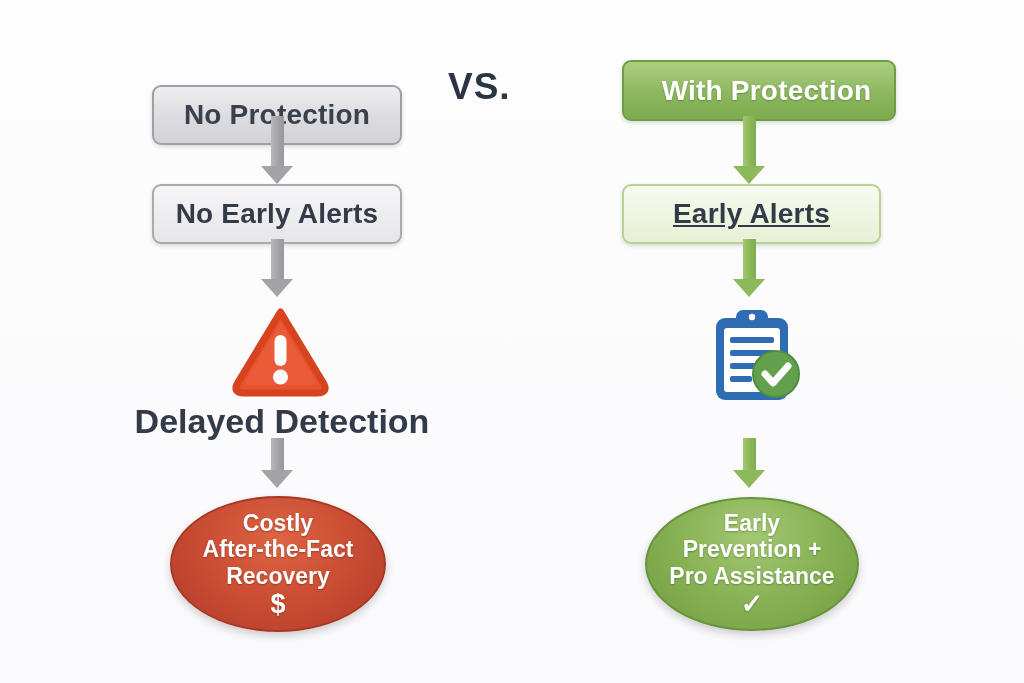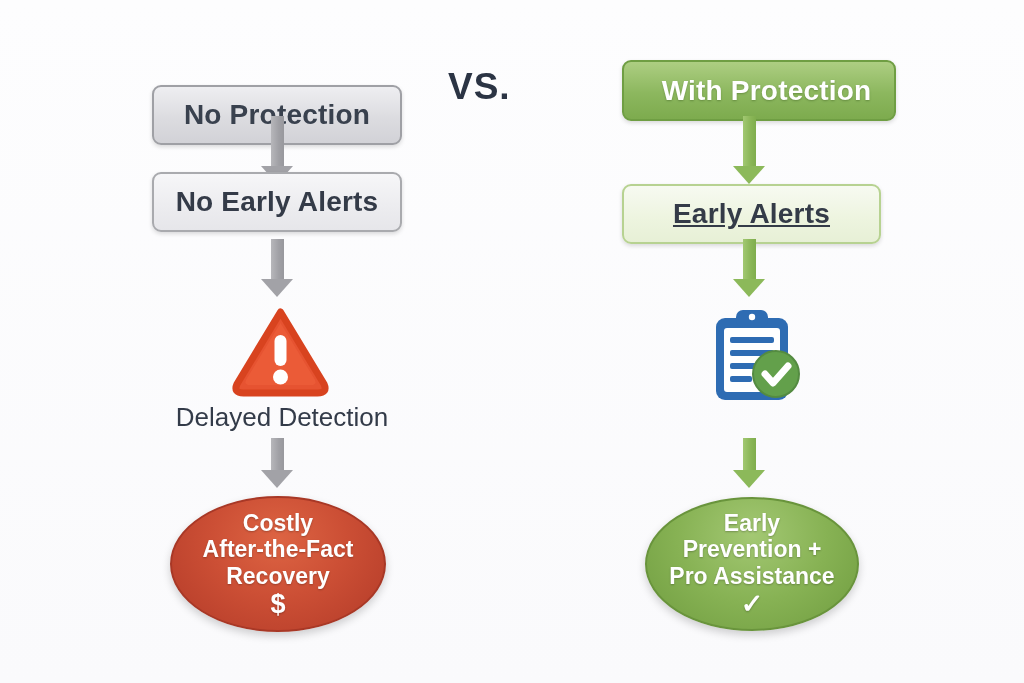--- a/index.html
+++ b/index.html
@@ -13,21 +13,21 @@
     position:absolute; display:flex; align-items:center; justify-content:center;
     border-radius:9px; font-weight:bold; font-size:28px; letter-spacing:0.2px;
     box-shadow:0 2px 4px rgba(0,0,0,0.14);
   }
   .box.gray-dark {
     left:152px; top:61px; width:246px; height:56px;
     background:linear-gradient(180deg,#eeeef1 0%,#dcdce0 55%,#d2d2d7 100%);
     border:2px solid #9fa0a5; color:#39414e;margin-top:24px;
   }
   .box.gray-light {
-    left:152px; top:172px; width:246px; height:56px;
+    left:152px; top:184px; width:246px; height:56px;
     background:linear-gradient(180deg,#f6f6f8 0%,#ececef 60%,#e6e6ea 100%);
     border:2px solid #a9aaae; color:#343b48;
   }
   .box.green-dark {
     left:622px; top:60px; width:255px; height:57px;
     background:linear-gradient(180deg,#adce82 0%,#8cb75e 55%,#7dab4e 100%);
     border:2px solid #6f9e43; color:#ffffff; text-shadow:0 1px 2px rgba(40,70,20,0.35);padding-left:15px;
   }
   .box.green-light {
     left:622px; top:184px; width:255px; height:56px;
@@ -52,21 +52,21 @@
   .al3 { left:261px; top:438px; height:50px; }
   .ar1 { left:733px; top:116px; height:68px; }
   .ar2 { left:733px; top:239px; height:58px; }
   .ar3 { left:733px; top:438px; height:50px; }
   
   .tri-icon { position:absolute; left:228px; top:303px; }
   .clip-icon { position:absolute; left:708px; top:305px; }
   
   .caption {
     position:absolute; top:402px; width:310px; text-align:center;
-    font-size:26px; font-weight:normal; color:#333b49;
+    font-size:34px; font-weight:bold; color:#333b49;
   }
   .caption.left  { left:127px; }
   .caption.right { left:594px; }
   .caption .plus { color:#7aa646; }
   
   .ellipse {
     position:absolute; border-radius:50%;
     display:flex; flex-direction:column; align-items:center; justify-content:center;
     color:#ffffff; font-weight:bold; font-size:23px; line-height:1.16; text-align:center;
     text-shadow:0 1px 2px rgba(0,0,0,0.25); box-shadow:0 4px 8px rgba(0,0,0,0.18);

